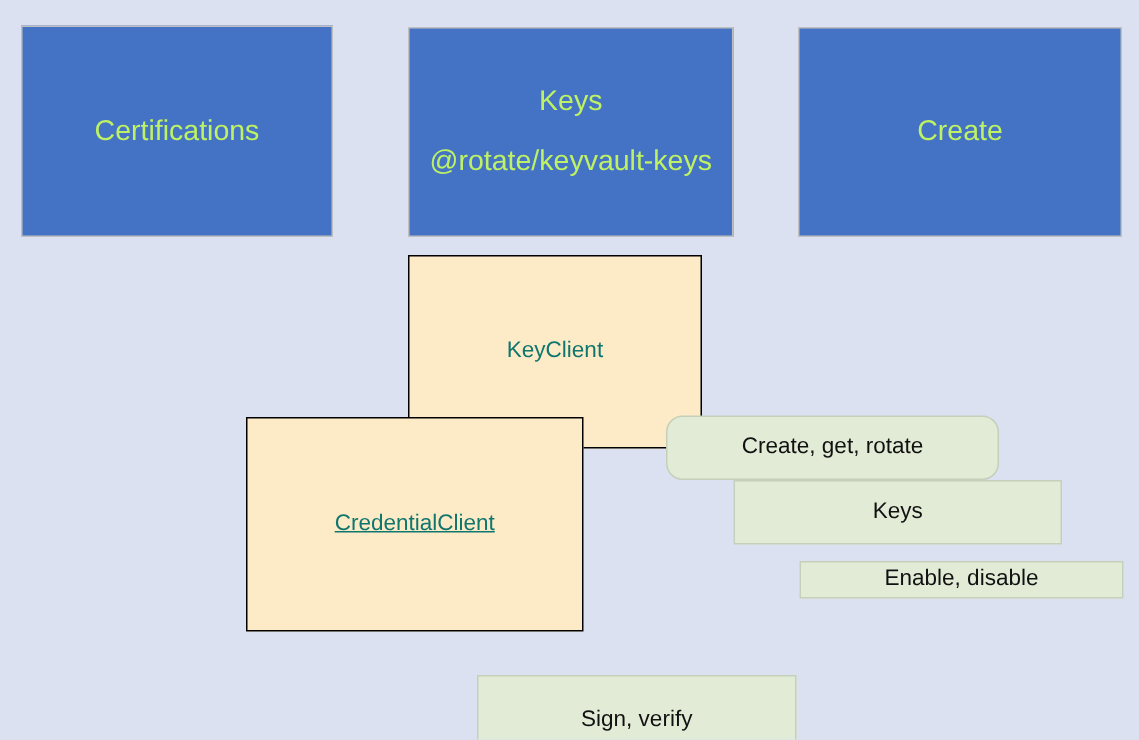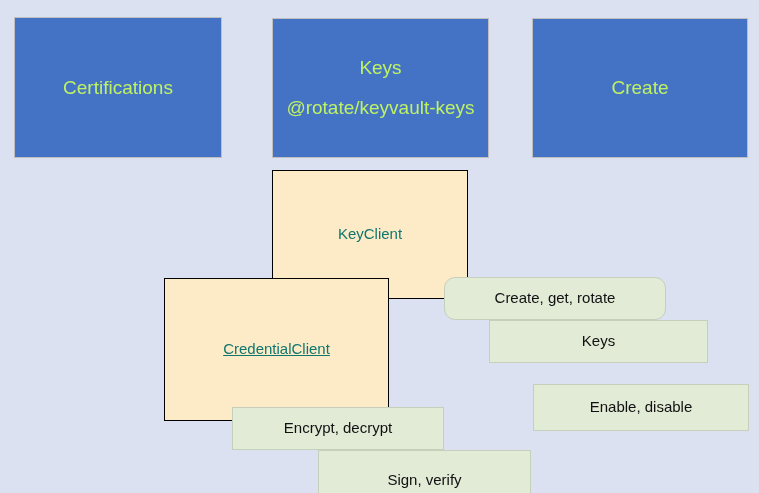--- a/index.html
+++ b/index.html
@@ -77,33 +77,30 @@
   </div>
 
   <div class="node green" style="left:444px; top:277px; width:222px; height:43px; z-index:3;border-radius:11px;">
     <span class="node-label">Create, get, rotate</span>
   </div>
 
   <div class="node green" style="left:489px; top:320px; width:219px; height:43px; z-index:3;">
     <span class="node-label">Keys</span>
   </div>
 
-  <div class="node green" style="left:533px; top:384px; width:216px; height:47px; z-index:3;">
+  <div class="node green" style="left:533px; top:374px; width:216px; height:25px; z-index:3;">
     <span class="node-label">Enable, disable</span>
   </div>
 
   <div class="node cream" style="left:272px; top:170px; width:196px; height:129px; z-index:2;">
     <span class="node-label">KeyClient</span>
   </div>
 
   <div class="node cream" style="left:164px; top:278px; width:225px; height:143px; z-index:4;text-decoration:underline;">
     <span class="node-label">CredentialClient</span>
   </div>
 
-  <div class="node green" style="left:232px; top:407px; width:212px; height:43px; z-index:5;">
-    <span class="node-label">Encrypt, decrypt</span>
-  </div>
 
   <div class="node green" style="left:318px; top:450px; width:213px; height:60px; z-index:5;">
     <span class="node-label">Sign, verify</span>
   </div>
 
 </div>
 
 </body></html>

